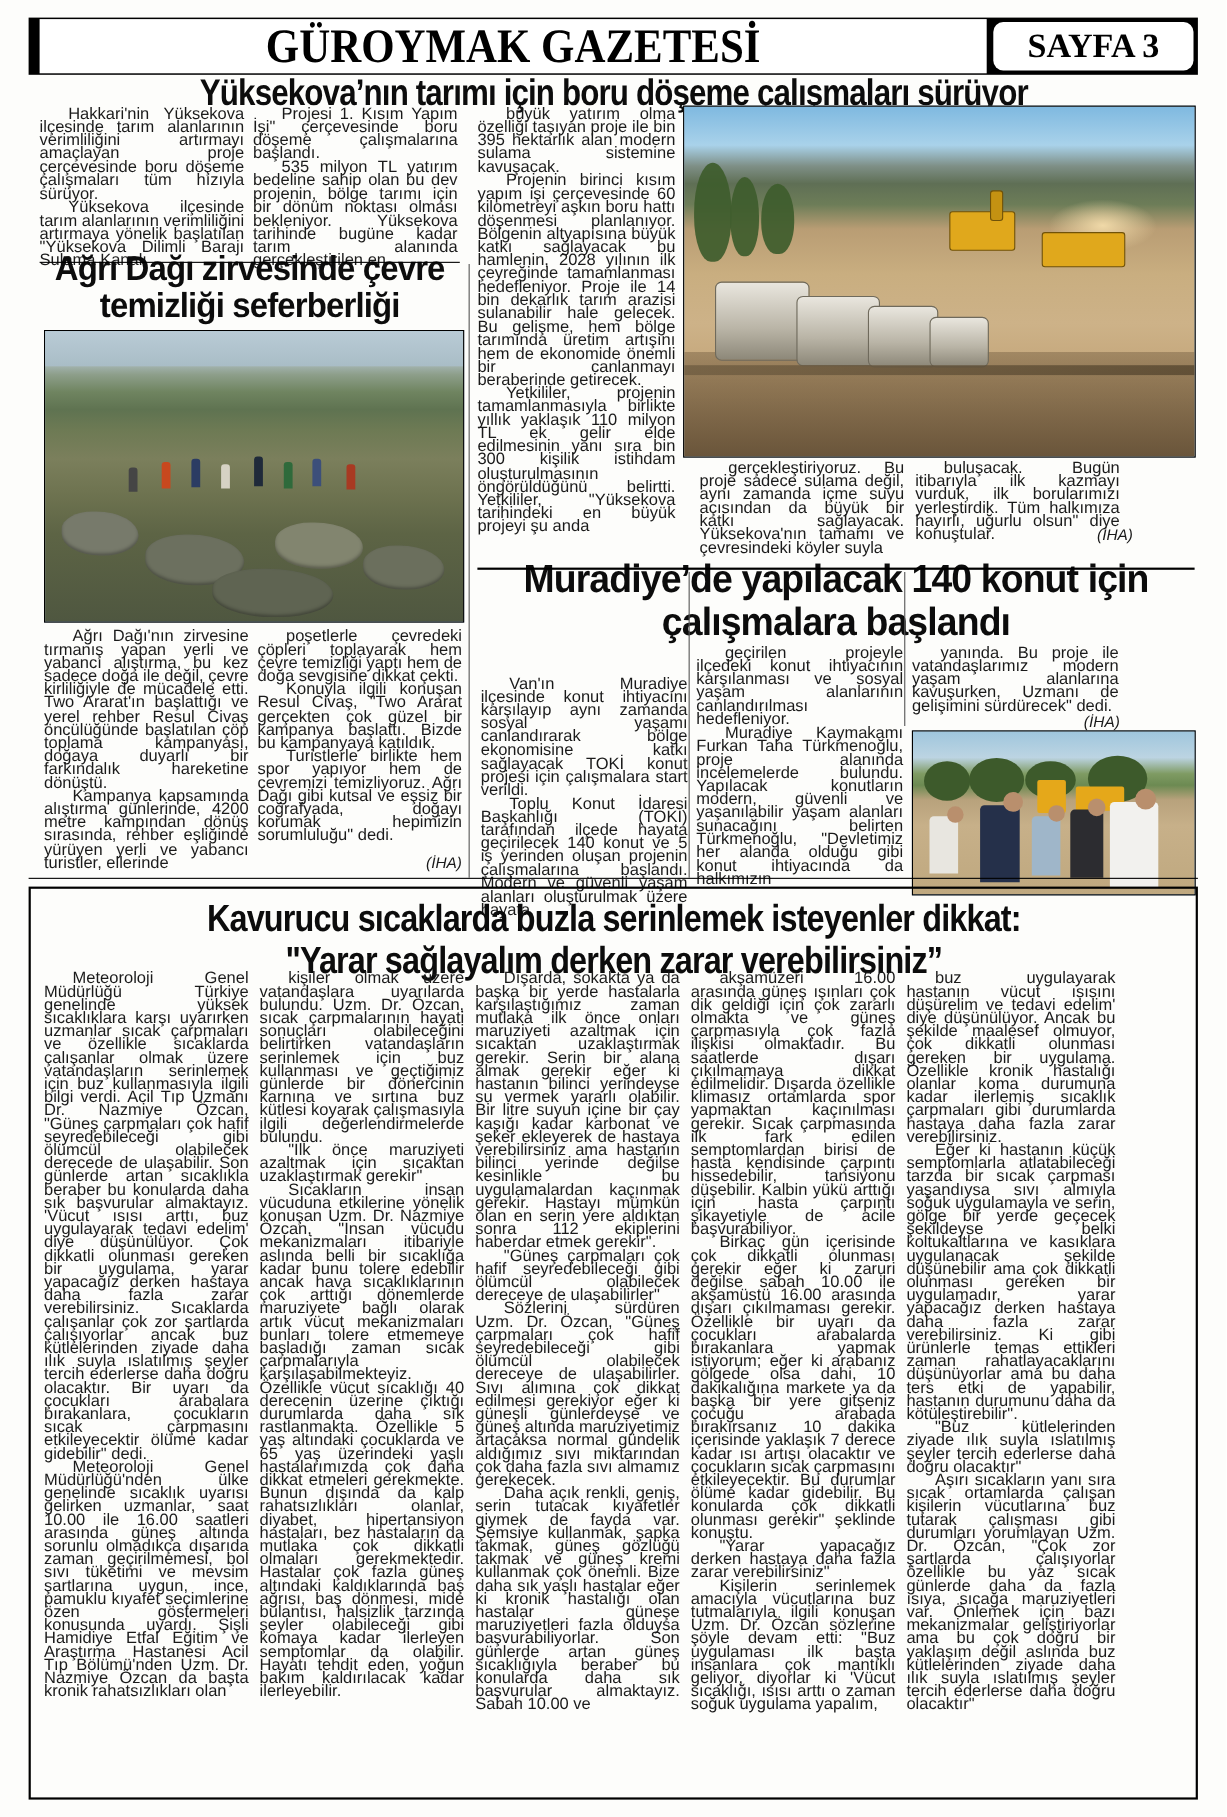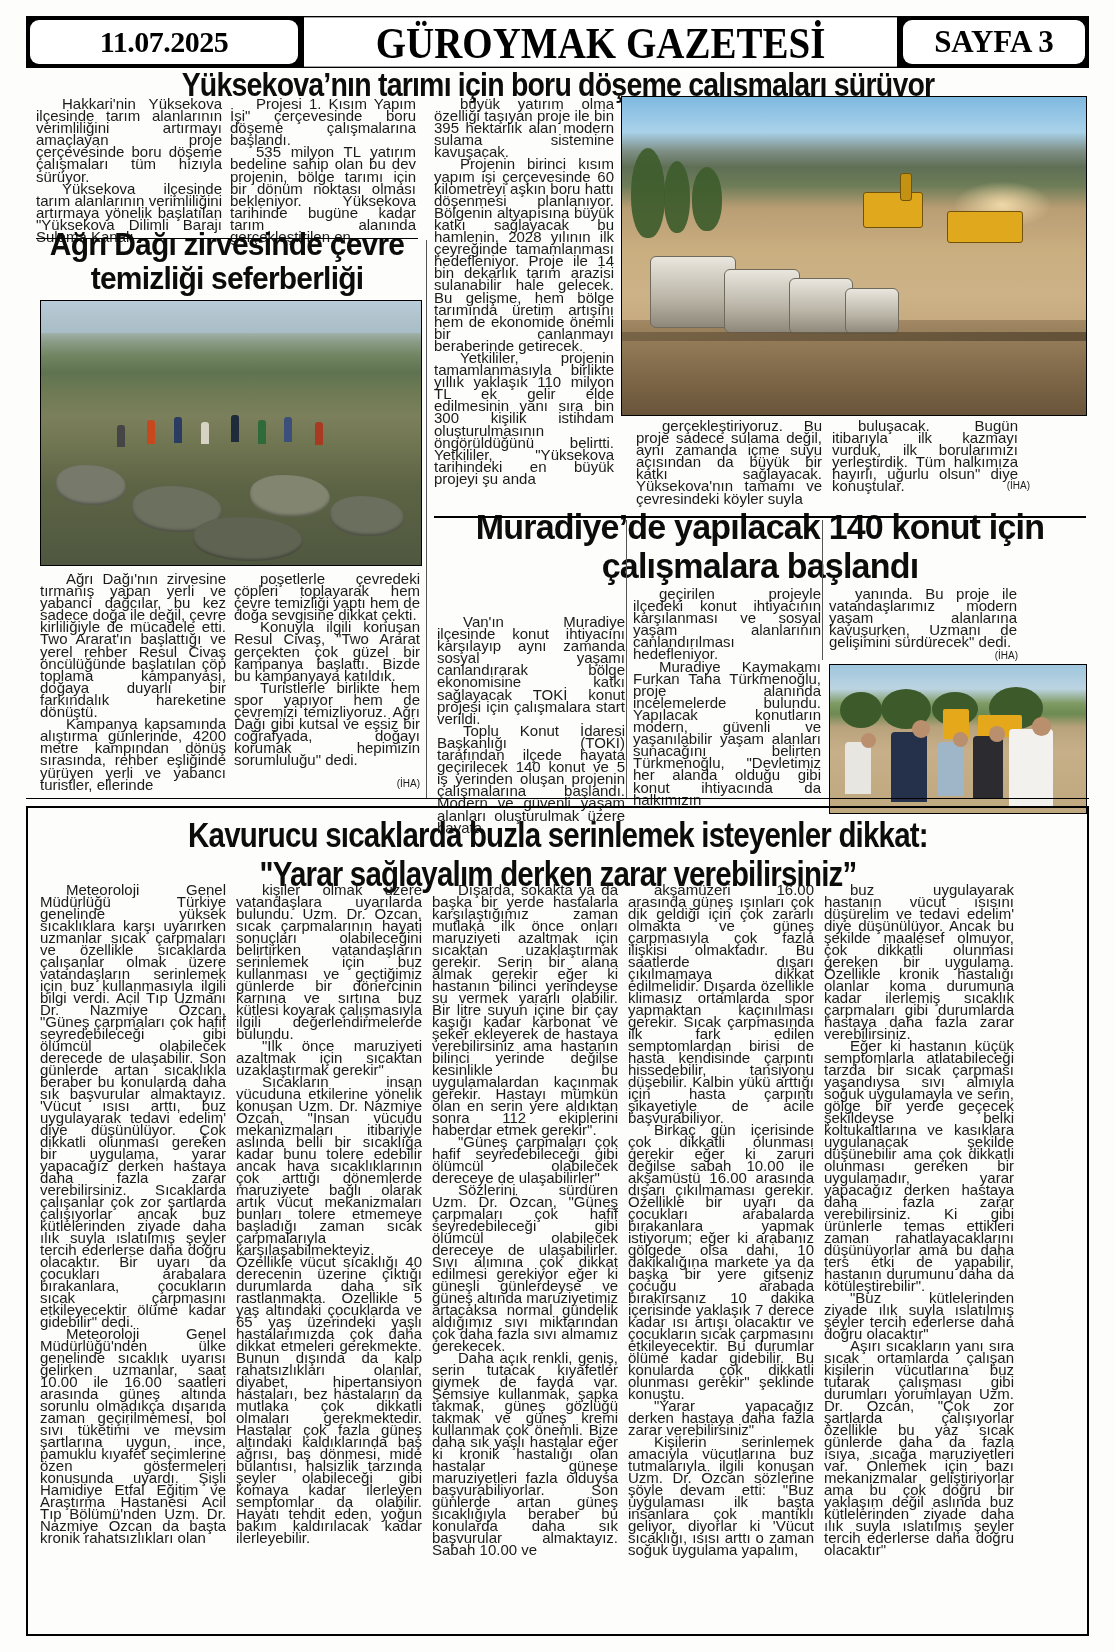--- a/index.html
+++ b/index.html
@@ -98,21 +98,22 @@
     margin: 0;
     text-indent: 26px;
   }
   .photo {
     position: relative;
     overflow: hidden;
     background: #8aa0ae;
   }
   .sig {
     text-align: right;
-    font-size: 10px;
+    font-size: 14px;
+    font-style: italic;
   }
 
   
   #art1-headline {
     position: absolute;
     left: 28px;
     top: 68px;
     width: 1060px;
     font-size: 28.5px;
     font-family: "Liberation Sans", sans-serif;
@@ -268,21 +269,20 @@
   }
   .ph-m-mach { position: absolute; background: #e5a81a; border-radius: 2px; }
   .ph-m-tree { position: absolute; background: #3d5a2b; border-radius: 50%; }
 </style>
 </head>
 <body>
 
 <div class="page">
 
   <div class="masthead">
-    <div class="mast-date">11.07.2025</div>
     <div class="mast-title">GÜROYMAK GAZETESİ</div>
     <div class="mast-page">SAYFA 3</div>
   </div>
 
   <div class="headline" id="art1-headline">Yüksekova’nın tarımı için boru döşeme çalışmaları sürüyor</div>
 
   <div class="col-text" id="art1-c1">
       <p>Hakkari'nin Yüksekova ilçesinde tarım alanlarının verimliliğini artırmayı amaçlayan proje çerçevesinde boru döşeme çalışmaları tüm hızıyla sürüyor.</p>
       <p>Yüksekova ilçesinde tarım alanlarının verimliliğini artırmaya yönelik başlatılan "Yüksekova Dilimli Barajı Sulama Kanalı</p>
     </div>
@@ -336,21 +336,21 @@
       <div class="ph-a-person" style="left:50%;top:43%;height:27px;background:#1f2a3a;"></div>
       <div class="ph-a-person" style="left:57%;top:45%;height:24px;background:#2f6a3b;"></div>
       <div class="ph-a-person" style="left:64%;top:44%;height:25px;background:#3c4f7a;"></div>
       <div class="ph-a-person" style="left:72%;top:46%;height:23px;background:#a83a22;"></div>
       <div class="ph-a-person" style="left:20%;top:47%;height:22px;background:#454545;"></div>
       <div style="position:absolute;left:0;top:0;width:100%;height:12%;background:linear-gradient(to bottom,#b9cbd6,#a9bdc6);"></div>
     </div>
   </div>
 
   <div class="col-text" id="art2-c1">
-      <p>Ağrı Dağı'nın zirvesine tırmanış yapan yerli ve yabancı dağcılar, bu kez sadece doğa ile değil, çevre kirliliğiyle de mücadele etti. Two Ararat'ın başlattığı ve yerel rehber Resul Civaş öncülüğünde başlatılan çöp toplama kampanyası, doğaya duyarlı bir farkındalık hareketine dönüştü.</p>
+      <p>Ağrı Dağı'nın zirvesine tırmanış yapan yerli ve yabancı alıştırma, bu kez sadece doğa ile değil, çevre kirliliğiyle de mücadele etti. Two Ararat'ın başlattığı ve yerel rehber Resul Civaş öncülüğünde başlatılan çöp toplama kampanyası, doğaya duyarlı bir farkındalık hareketine dönüştü.</p>
       <p>Kampanya kapsamında alıştırma günlerinde, 4200 metre kampından dönüş sırasında, rehber eşliğinde yürüyen yerli ve yabancı turistler, ellerinde</p>
     </div>
   <div class="col-text" id="art2-c2">
       <p>poşetlerle çevredeki çöpleri toplayarak hem çevre temizliği yaptı hem de doğa sevgisine dikkat çekti.</p>
       <p>Konuyla ilgili konuşan Resul Civaş, "Two Ararat gerçekten çok güzel bir kampanya başlattı. Bizde bu kampanyaya katıldık.</p>
       <p>Turistlerle birlikte hem spor yapıyor hem de çevremizi temizliyoruz. Ağrı Dağı gibi kutsal ve eşsiz bir coğrafyada, doğayı korumak hepimizin sorumluluğu" dedi.</p>
     </div>
   <div class="col-text sig" id="art2-sig">(İHA)</div>
 
   <div class="headline" id="art3-headline">Muradiye’de yapılacak 140 konut için çalışmalara başlandı</div>

